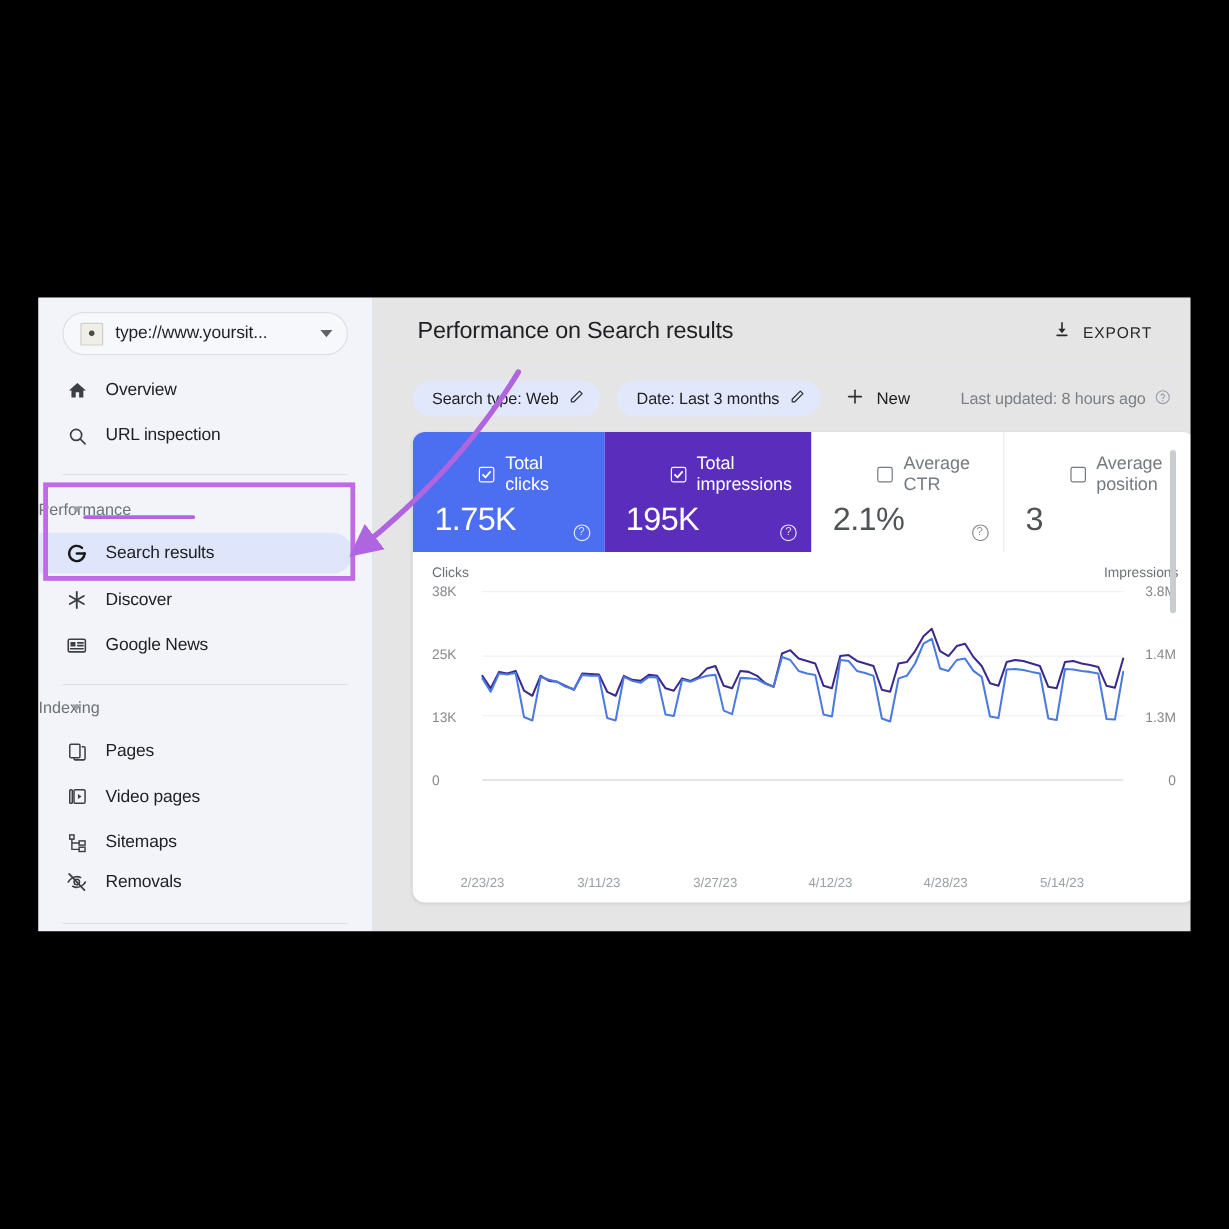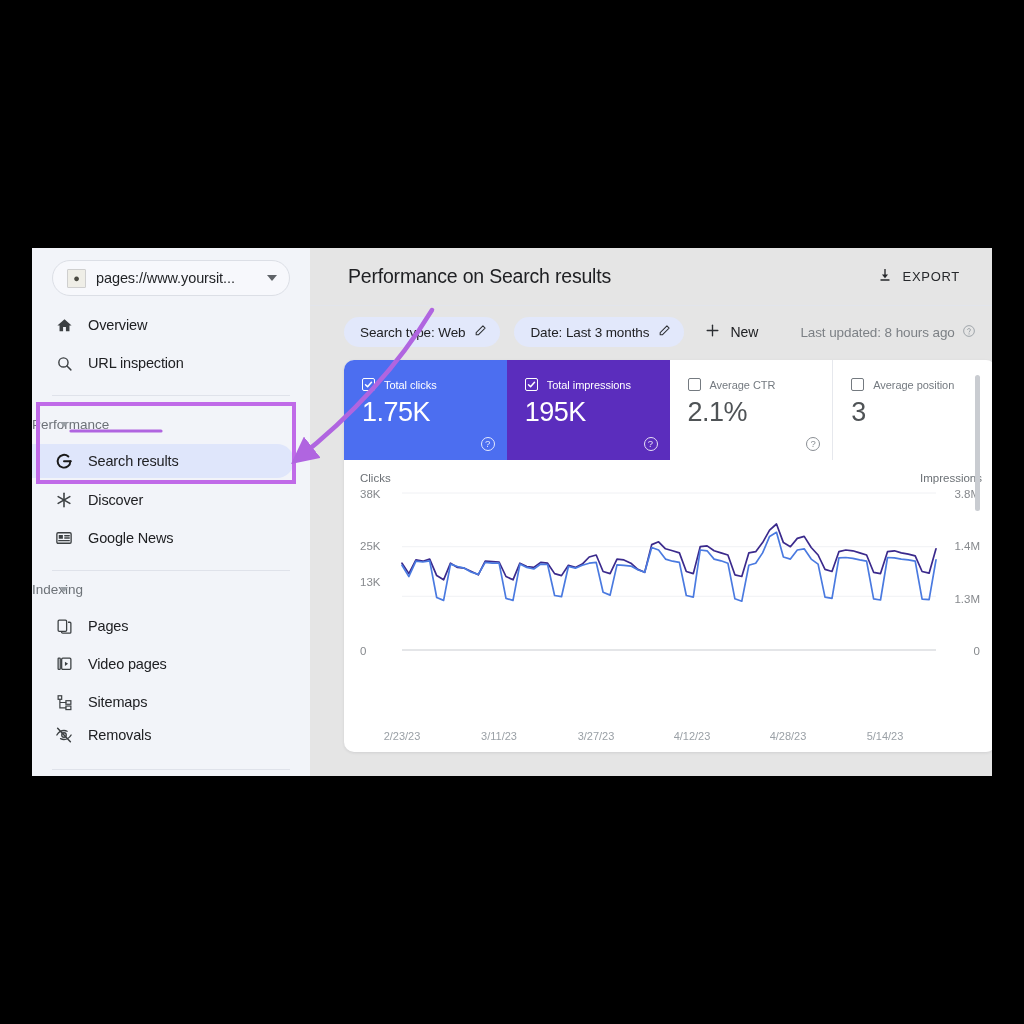--- a/index.html
+++ b/index.html
@@ -167,22 +167,23 @@
   }
   .metric {
     position: relative;
     flex: 1 1 0;
     padding: 18px 16px 0 18px;
     border-right: 1px solid #e6e8ed;
   }
   .metric:last-child { border-right: none; }
   .metric .m-head {
     display: flex; align-items: center; gap: 9px;
-    font-size: 11px;
+    font-size: 15px;
     letter-spacing: -0.05px;
+    margin-left: 37px;
   }
   .cb {
     width: 13px; height: 13px;
     border-radius: 2px;
     border: 1.6px solid currentColor;
     display: flex; align-items: center; justify-content: center;
     flex: 0 0 auto;
   }
   .cb svg { display: block; }
   .metric .m-val {
@@ -245,21 +246,21 @@
 </style>
 </head>
 <body>
 
 <div id="shot">
 
   <div id="sidebar">
 
     <div id="site-picker">
       <span id="site-favicon">●</span>
-      <span id="site-url">pages://www.yoursit...</span>
+      <span id="site-url">type://www.yoursit...</span>
       <span class="caret-down"></span>
     </div>
 
     <div class="nav-item" style="top:60px;">
       <span class="nav-ico">
         <svg width="17" height="17" viewBox="0 0 24 24" fill="currentColor">
             <path d="M10 20v-6h4v6h5v-8h3L12 3 2 12h3v8z"></path>
           </svg>
       </span>
       <span>Overview</span>
@@ -470,21 +471,21 @@
           <div class="m-val">3</div>
         </div>
       </div>
 
       <div id="chart-area">
         <div class="axis-title" id="clicks-title">Clicks</div>
         <div class="axis-title" id="impr-title">Impressions</div>
 
         <div class="ylab left" style="top:28px;">38K</div>
         <div class="ylab left" style="top:80px;">25K</div>
-        <div class="ylab left" style="top:116px;">13K</div>
+        <div class="ylab left" style="top:133px;">13K</div>
         <div class="ylab left" style="top:185px;">0</div>
 
         <div class="ylab right" style="top:28px;">3.8M</div>
         <div class="ylab right" style="top:80px;">1.4M</div>
         <div class="ylab right" style="top:133px;">1.3M</div>
         <div class="ylab right" style="top:185px;">0</div>
 
         <div class="xlab" style="left:58px;">2/23/23</div>
         <div class="xlab" style="left:155px;">3/11/23</div>
         <div class="xlab" style="left:252px;">3/27/23</div>

